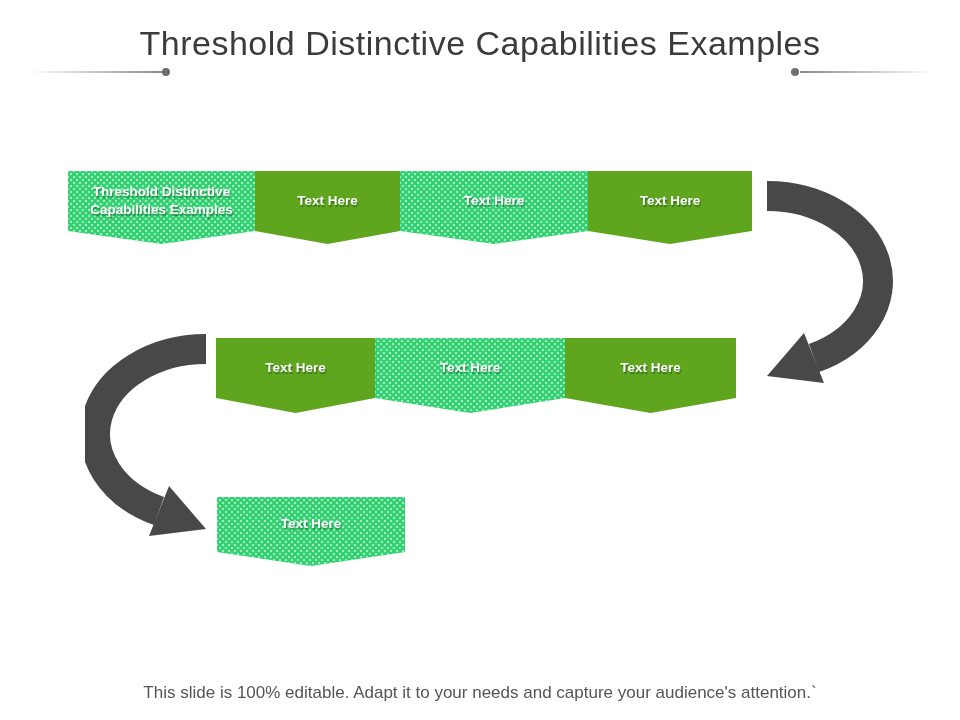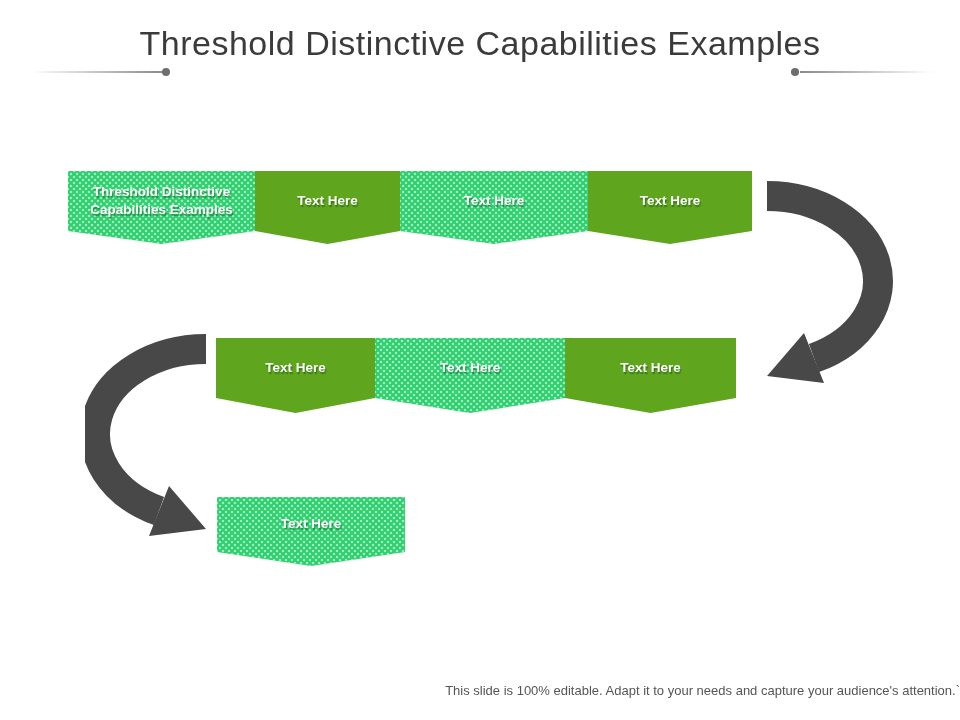--- a/index.html
+++ b/index.html
@@ -73,22 +73,22 @@
     clip-path:polygon(0 0,100% 0,100% 55px,50% 100%,0 55px);}
 
   
   .arrow-svg{position:absolute;}
   .arrow-right{left:758px;top:172px;}
   .arrow-left{left:85px;top:325px;}
 
   
   .footer{
     position:absolute;left:0;top:683px;width:100%;
-    text-align:right;
-    font-size:13px;color:var(--footer);
+    text-align:center;
+    font-size:17px;color:var(--footer);
   }
 </style>
 </head>
 <body>
 
 <div class="slide">
 
   <h1 class="title">Threshold Distinctive Capabilities Examples</h1>
   <div class="decor-line left"></div>
   <div class="decor-dot left"></div>

